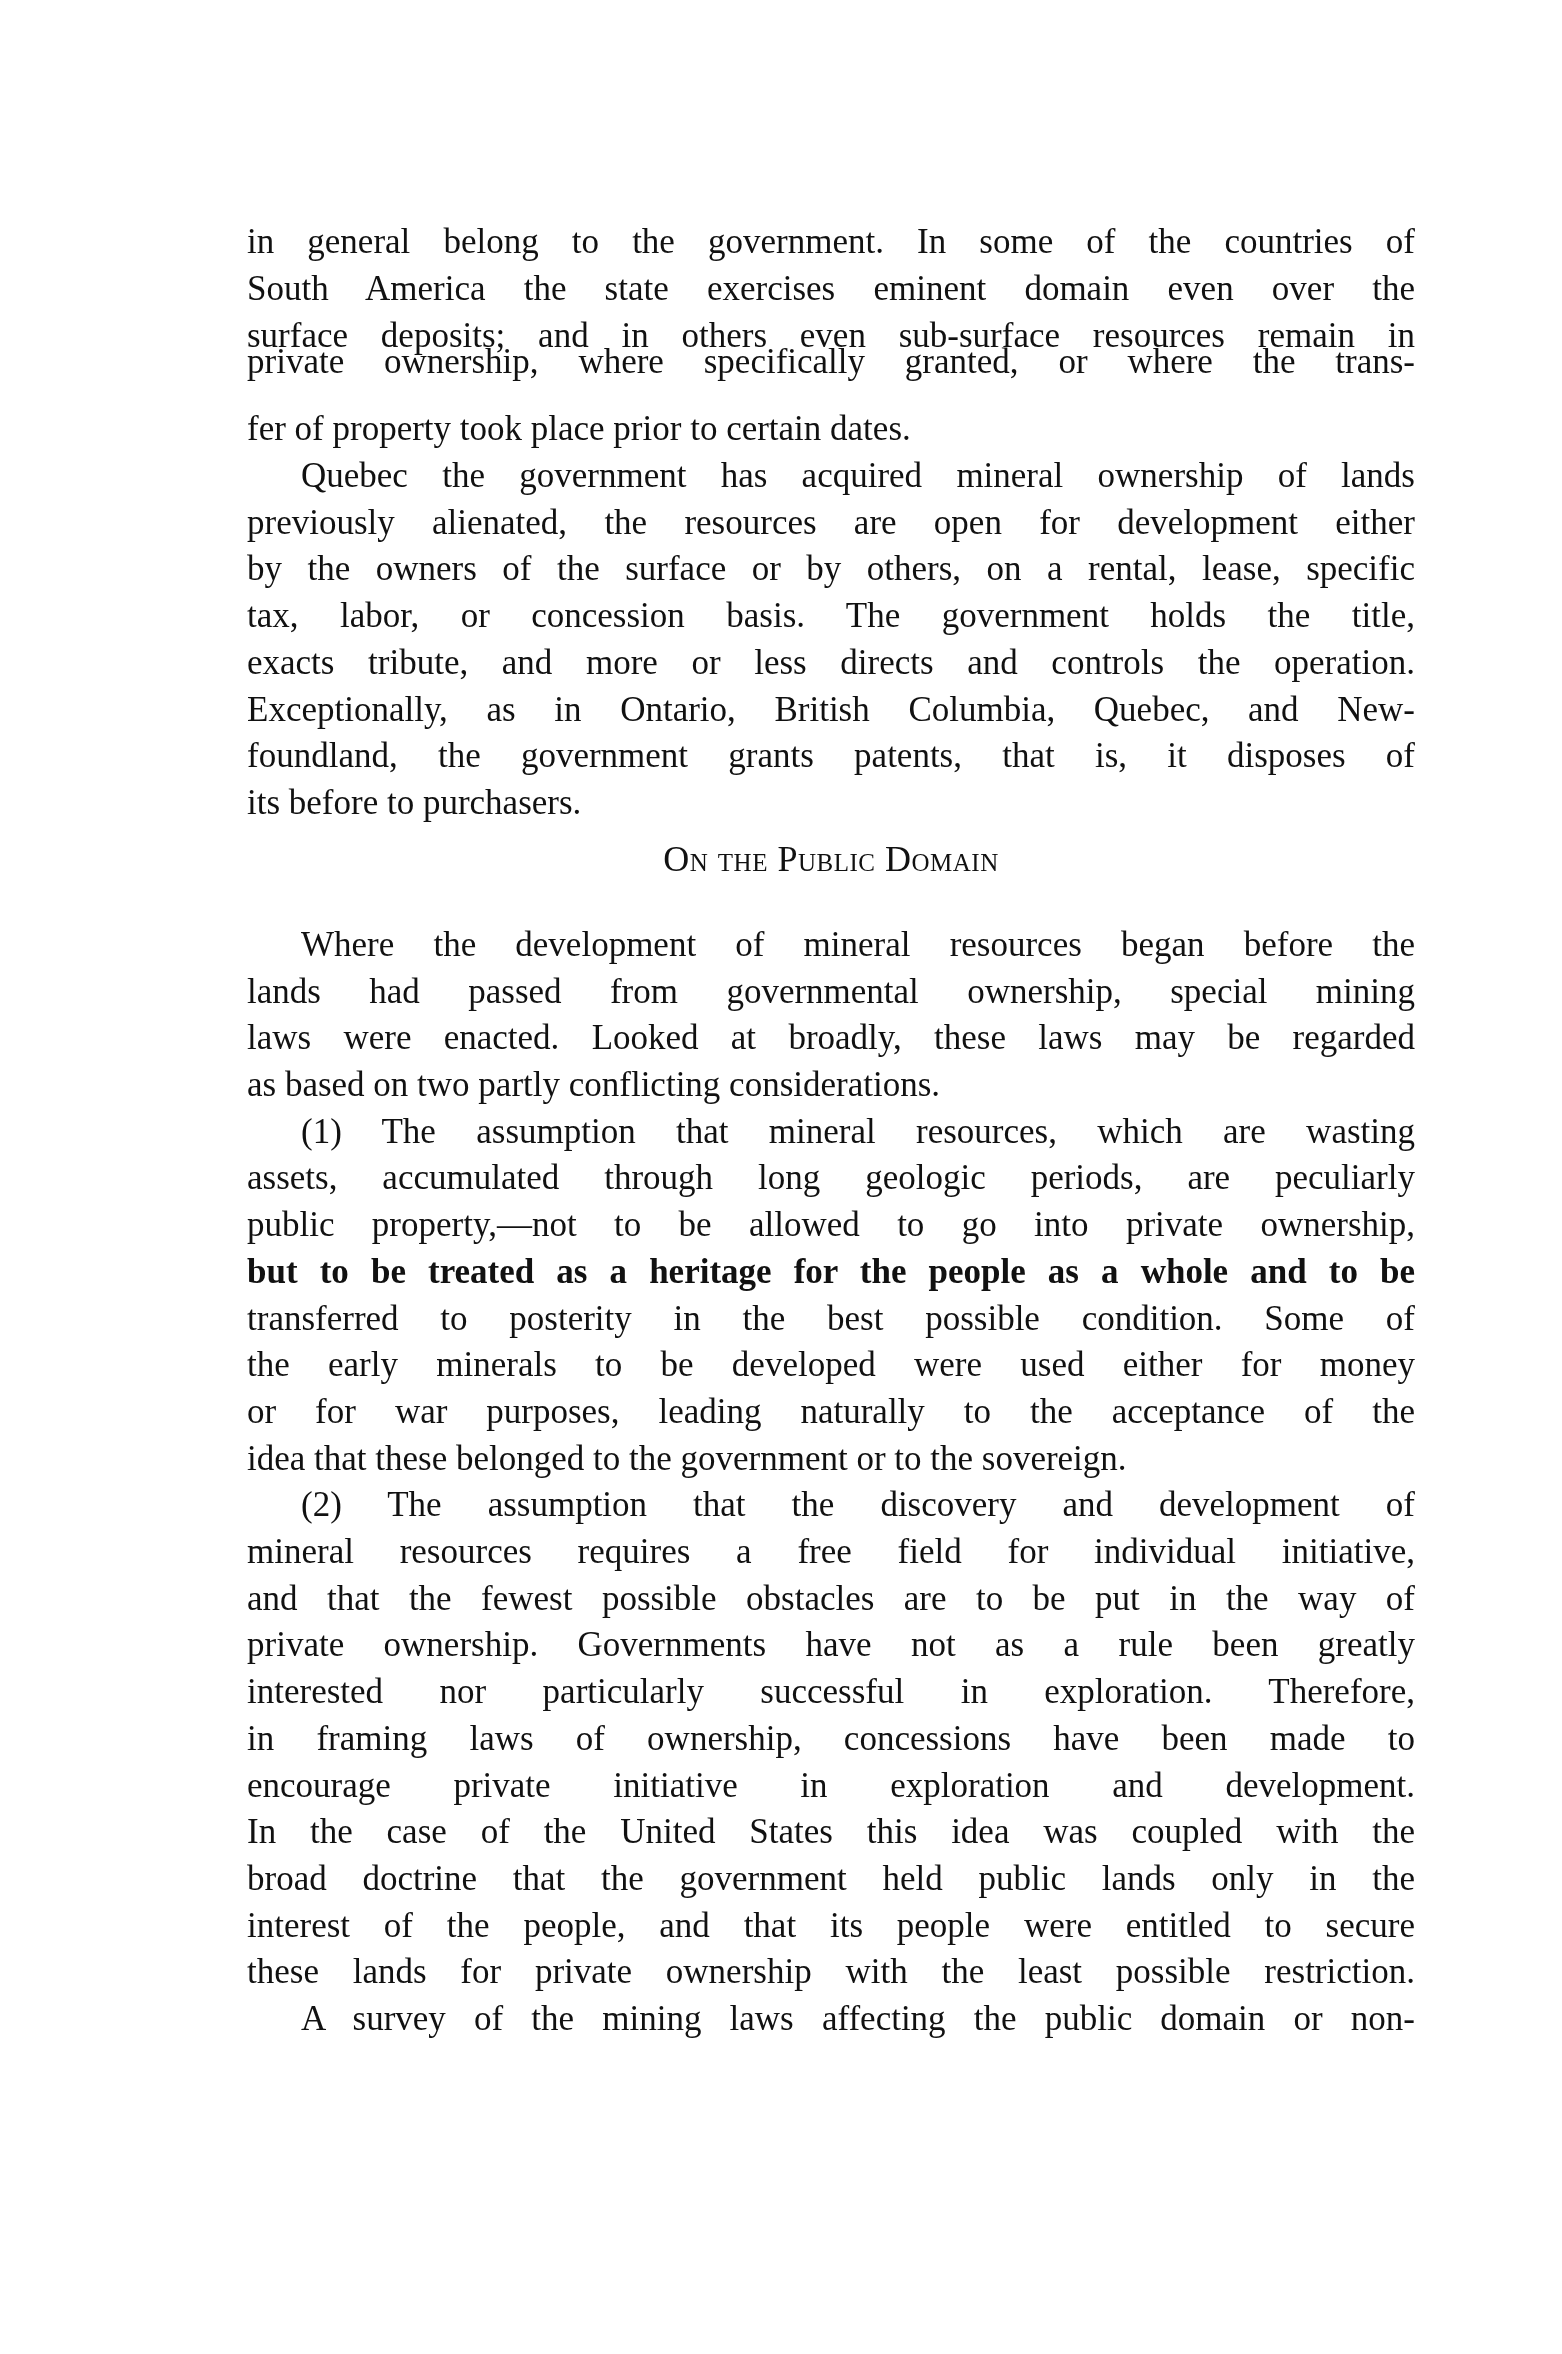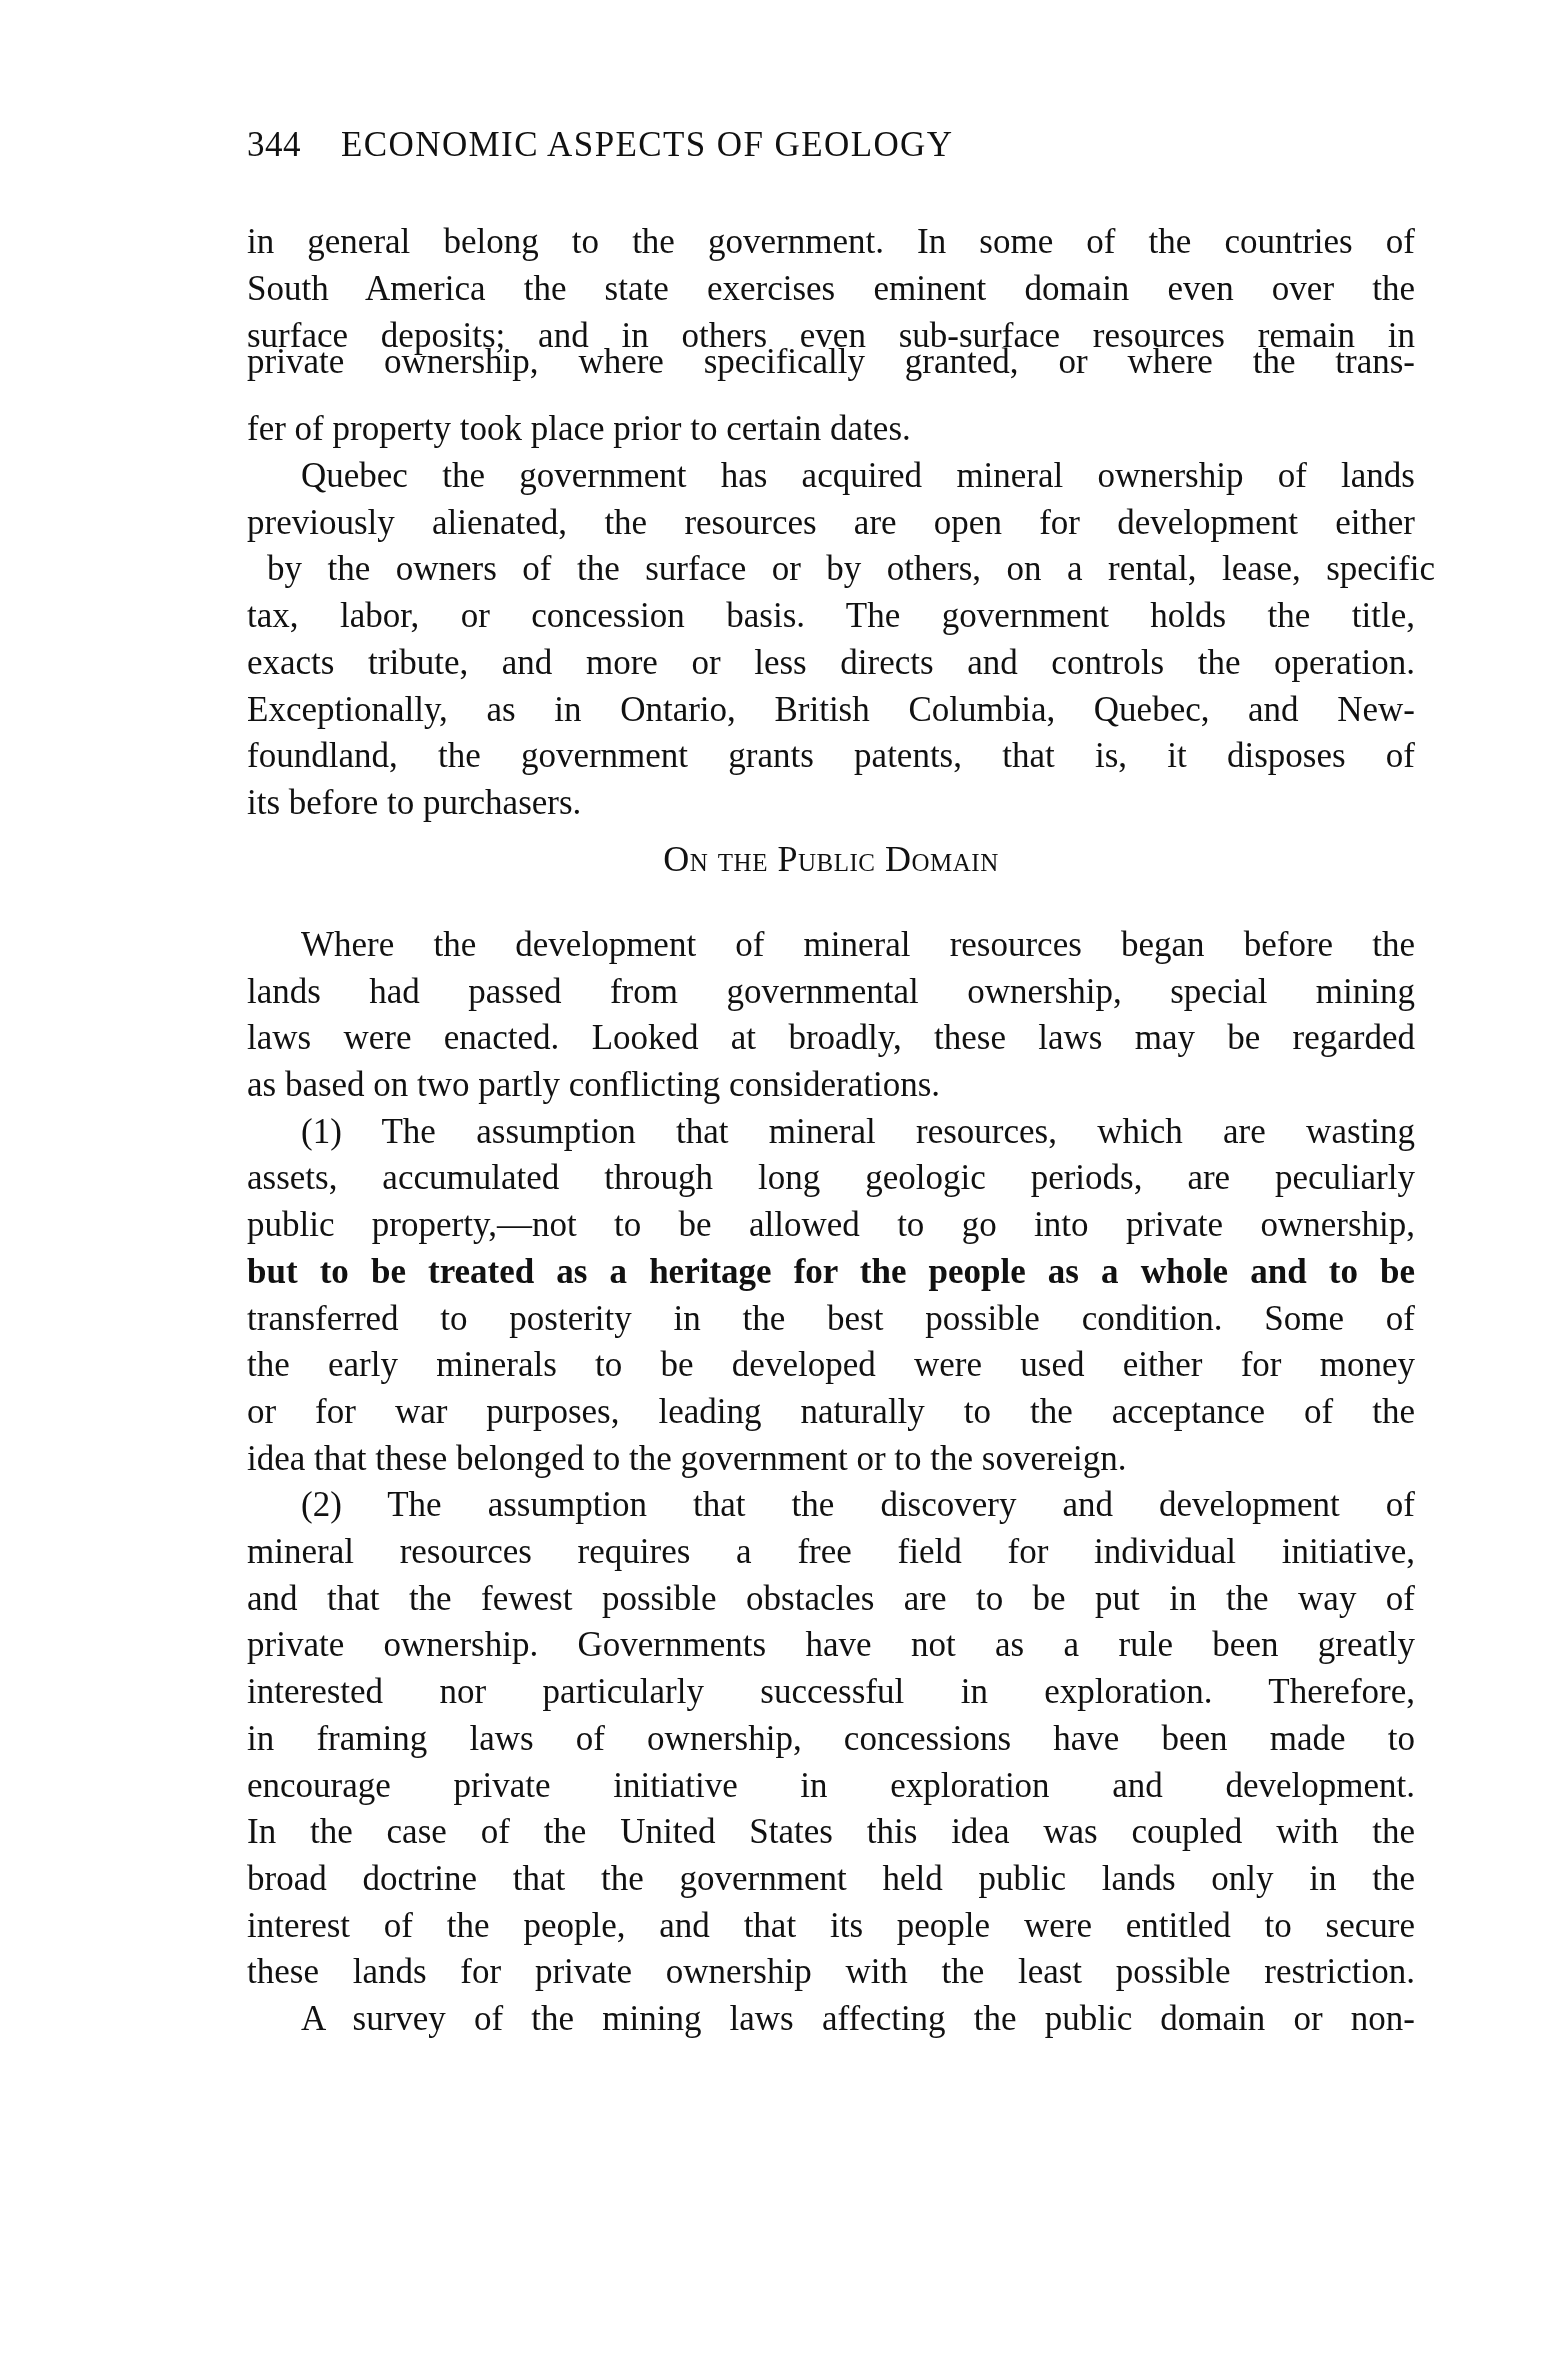--- a/index.html
+++ b/index.html
@@ -80,34 +80,30 @@
       font-size: 36px;
       line-height: 47px;
       font-variant: small-caps;
       letter-spacing: 0.5px;
     }
   </style>
 </head>
 <body>
 
 <div class="page">
-  <div class="running-head">
-    <span class="page-number">344</span>
-    <span class="running-title">ECONOMIC ASPECTS OF GEOLOGY</span>
-  </div>
 
   <div class="text-block" id="text-block">
       <div class="line" style="top: 218px;">in general belong to the government.  In some of the countries of</div>
       <div class="line" style="top: 265px;">South America the state exercises eminent domain even over the</div>
       <div class="line" style="top: 312px;">surface deposits; and in others even sub-surface resources remain in</div>
       <div class="line" style="top: 338px;">private ownership, where specifically granted, or where the trans-</div>
       <div class="line last" style="top: 405px;">fer of property took place prior to certain dates.</div>
       <div class="line indent" style="top: 452px;">Quebec the government has acquired mineral ownership of lands</div>
       <div class="line" style="top: 499px;">previously alienated, the resources are open for development either</div>
-      <div class="line" style="top: 545px; margin-left: 20px;">by the owners of the surface or by others, on a rental, lease, specific</div>
+      <div class="line" style="top: 545px;">by the owners of the surface or by others, on a rental, lease, specific</div>
       <div class="line" style="top: 592px;">tax, labor, or concession basis.  The government holds the title,</div>
       <div class="line" style="top: 639px;">exacts tribute, and more or less directs and controls the operation.</div>
       <div class="line" style="top: 686px;">Exceptionally, as in Ontario, British Columbia, Quebec, and New-</div>
       <div class="line" style="top: 732px;">foundland, the government grants patents, that is, it disposes of</div>
       <div class="line last" style="top: 779px;">its before to purchasers.</div>
       <div class="line indent" style="top: 921px;">Where the development of mineral resources began before the</div>
       <div class="line" style="top: 968px;">lands had passed from governmental ownership, special mining</div>
       <div class="line" style="top: 1014px;">laws were enacted.  Looked at broadly, these laws may be regarded</div>
       <div class="line last" style="top: 1061px;">as based on two partly conflicting considerations.</div>
       <div class="line indent" style="top: 1108px; font-family: Liberation Serif, serif;">(1) The assumption that mineral resources, which are wasting</div>

